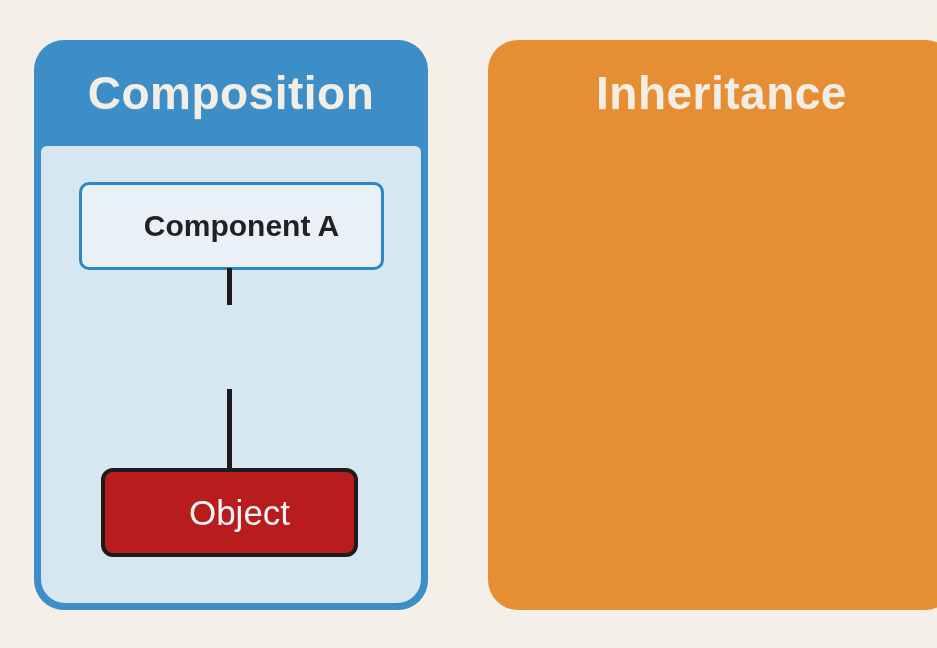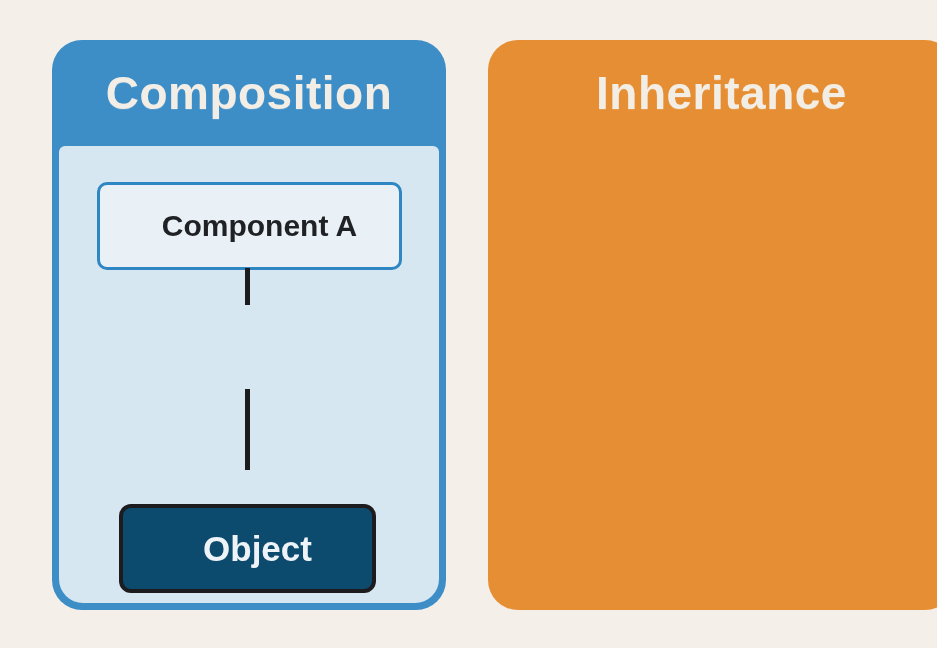--- a/index.html
+++ b/index.html
@@ -14,21 +14,21 @@
     font-family: "Liberation Sans", sans-serif;
     overflow: hidden;
   }
   .panel {
     position: absolute;
     top: 40px;
     height: 570px;
     border-radius: 30px;
   }
   .panel-composition {
-    left: 52px;
+    left: 34px;
     width: 394px;
     background: #3d8dc7;
   }
   .panel-inheritance {
     left: 488px;
     width: 467px;
     background: #e68e34;
   }
   .panel-title {
     position: absolute;
@@ -77,27 +77,26 @@
     font-weight: 700;
   }
   .node-component-a { top: 36px; }
   .node-component-b { top: 157px; }
 
   .node-object {
     left: 60px;
     top: 322px;
     width: 257px;
     height: 89px;
-    background: #0c4a6e;
+    background: #b91c1c;
     border: 4px solid #1c1c1e;
     border-radius: 12px;
     color: #eef3f8;
     font-size: 35px;
-    font-weight: 700;
-    margin-top: 36px;
+    font-weight: 400;
   }
 
   
   .node-peach {
     left: 66px;
     width: 246px;
     height: 88px;
     background: #f6c67f;
     border: 4px solid #1c1c1e;
     border-radius: 12px;

